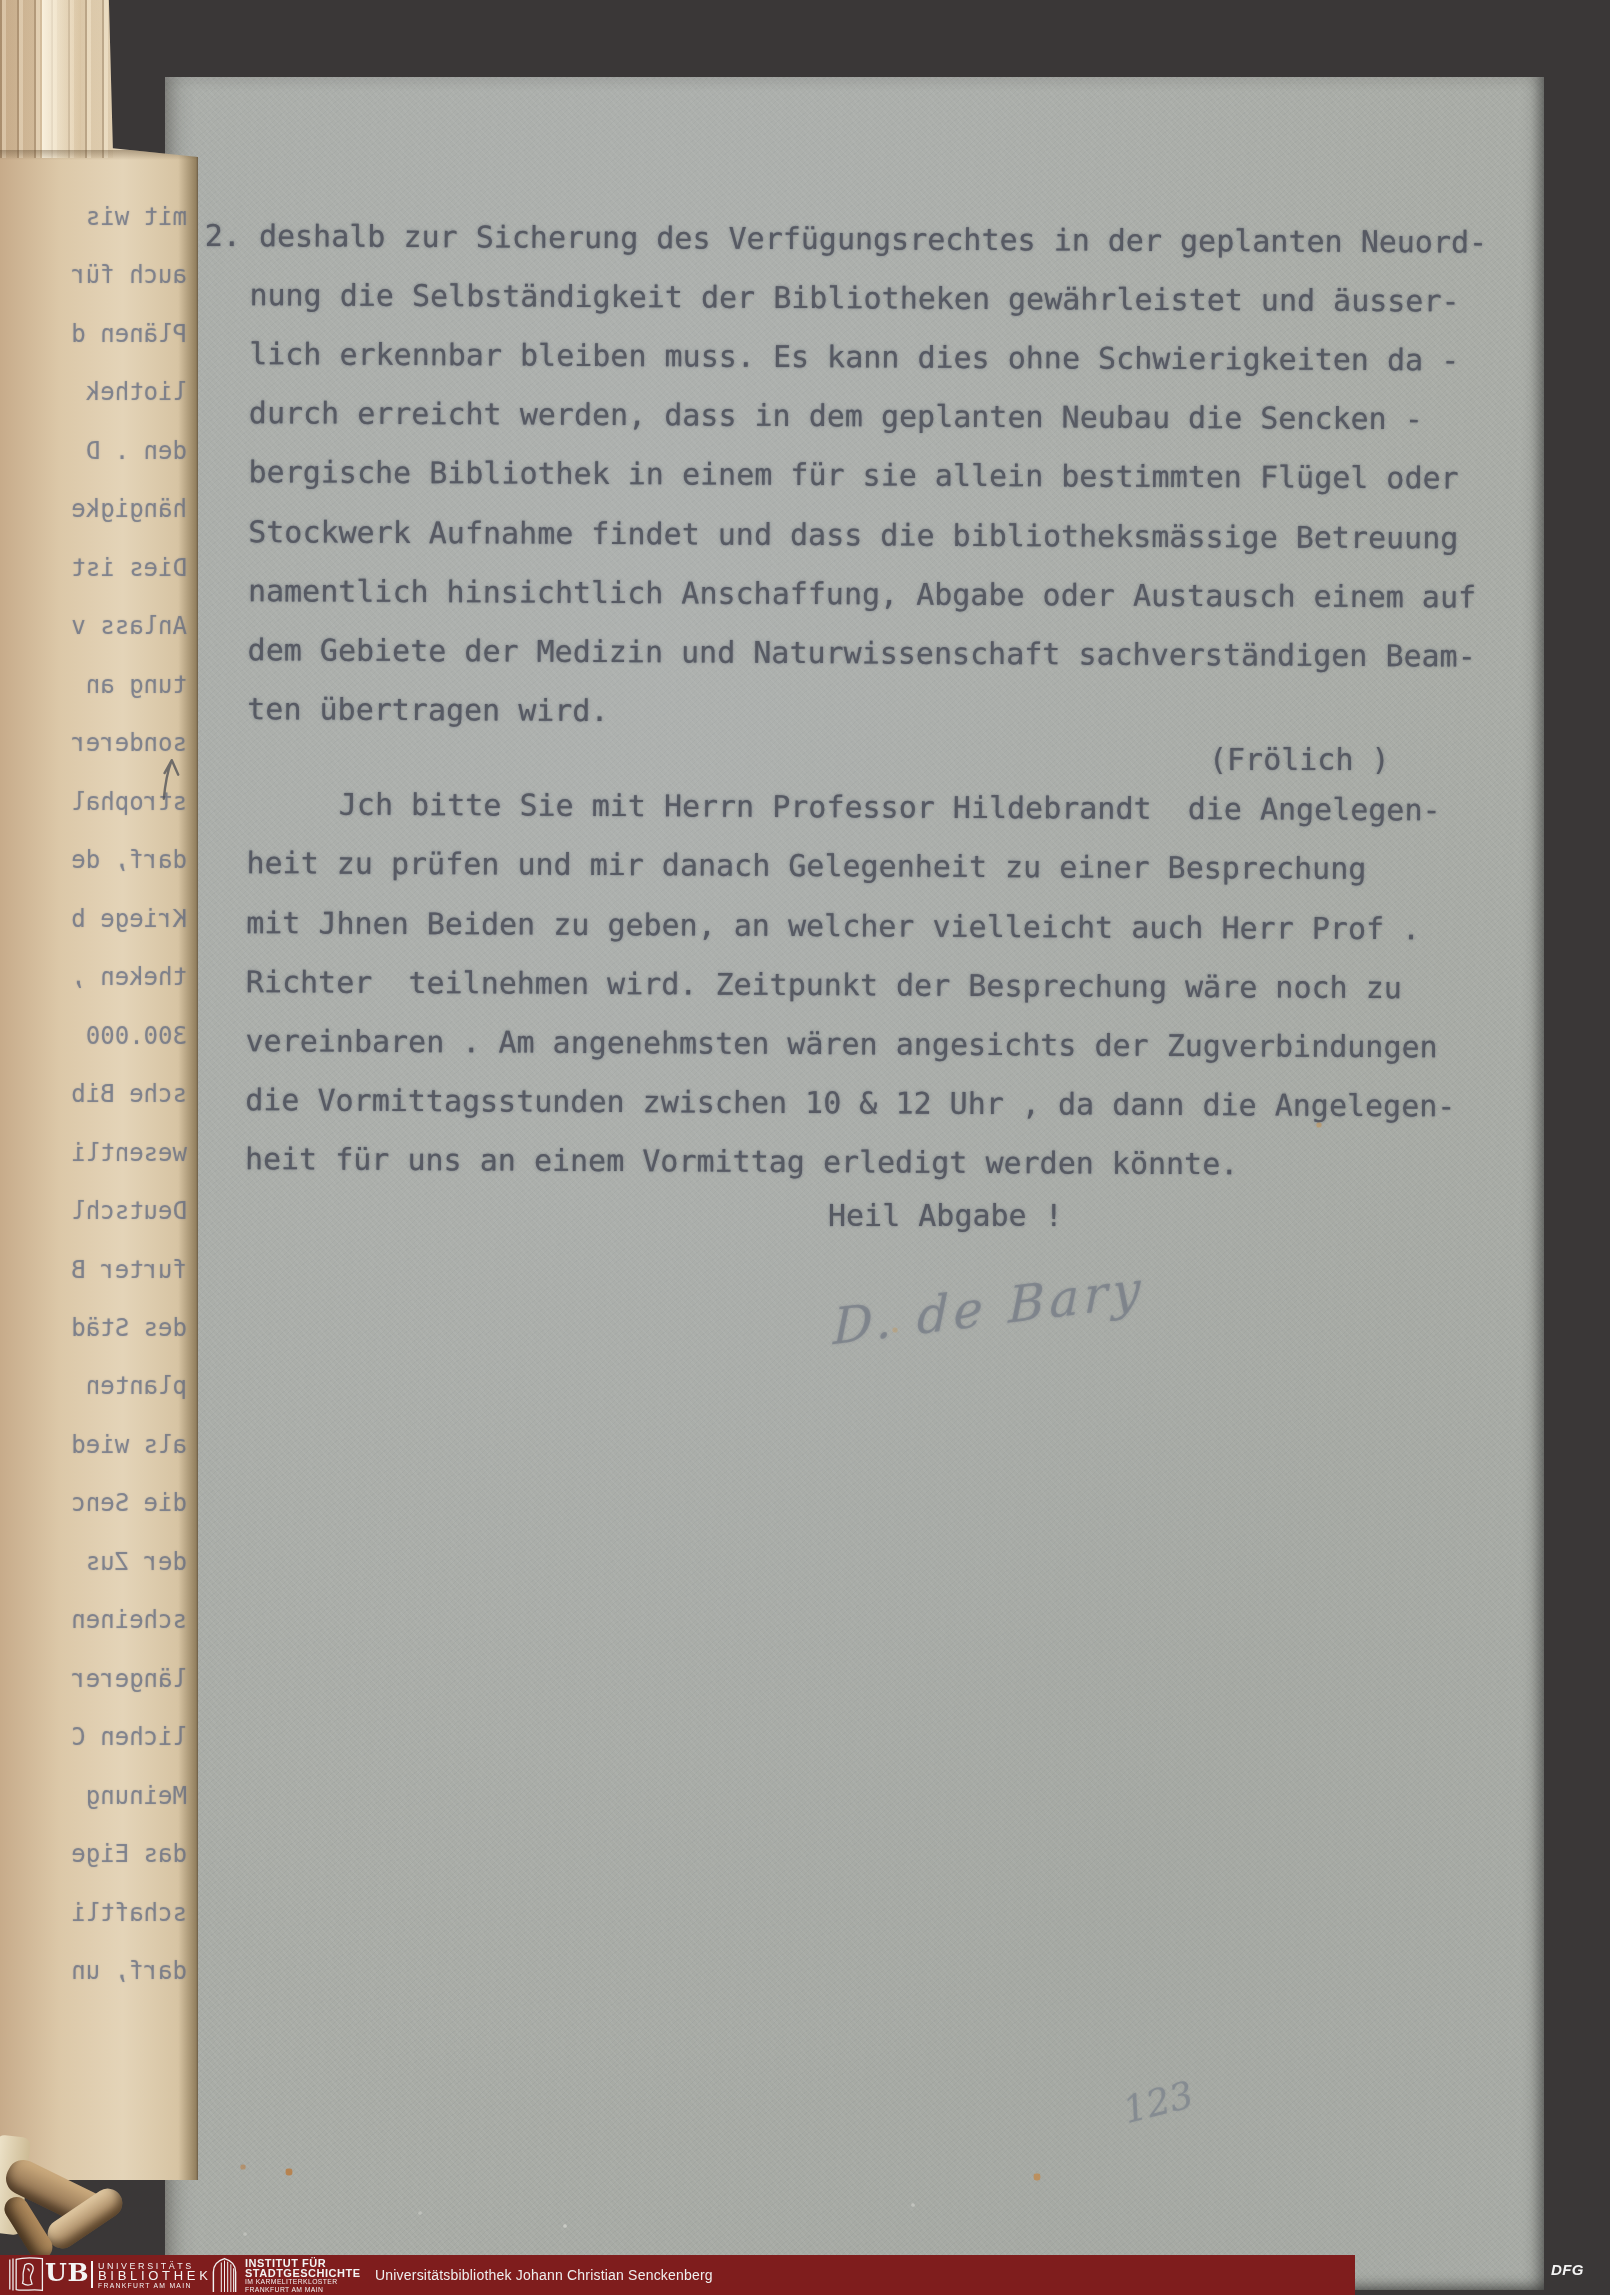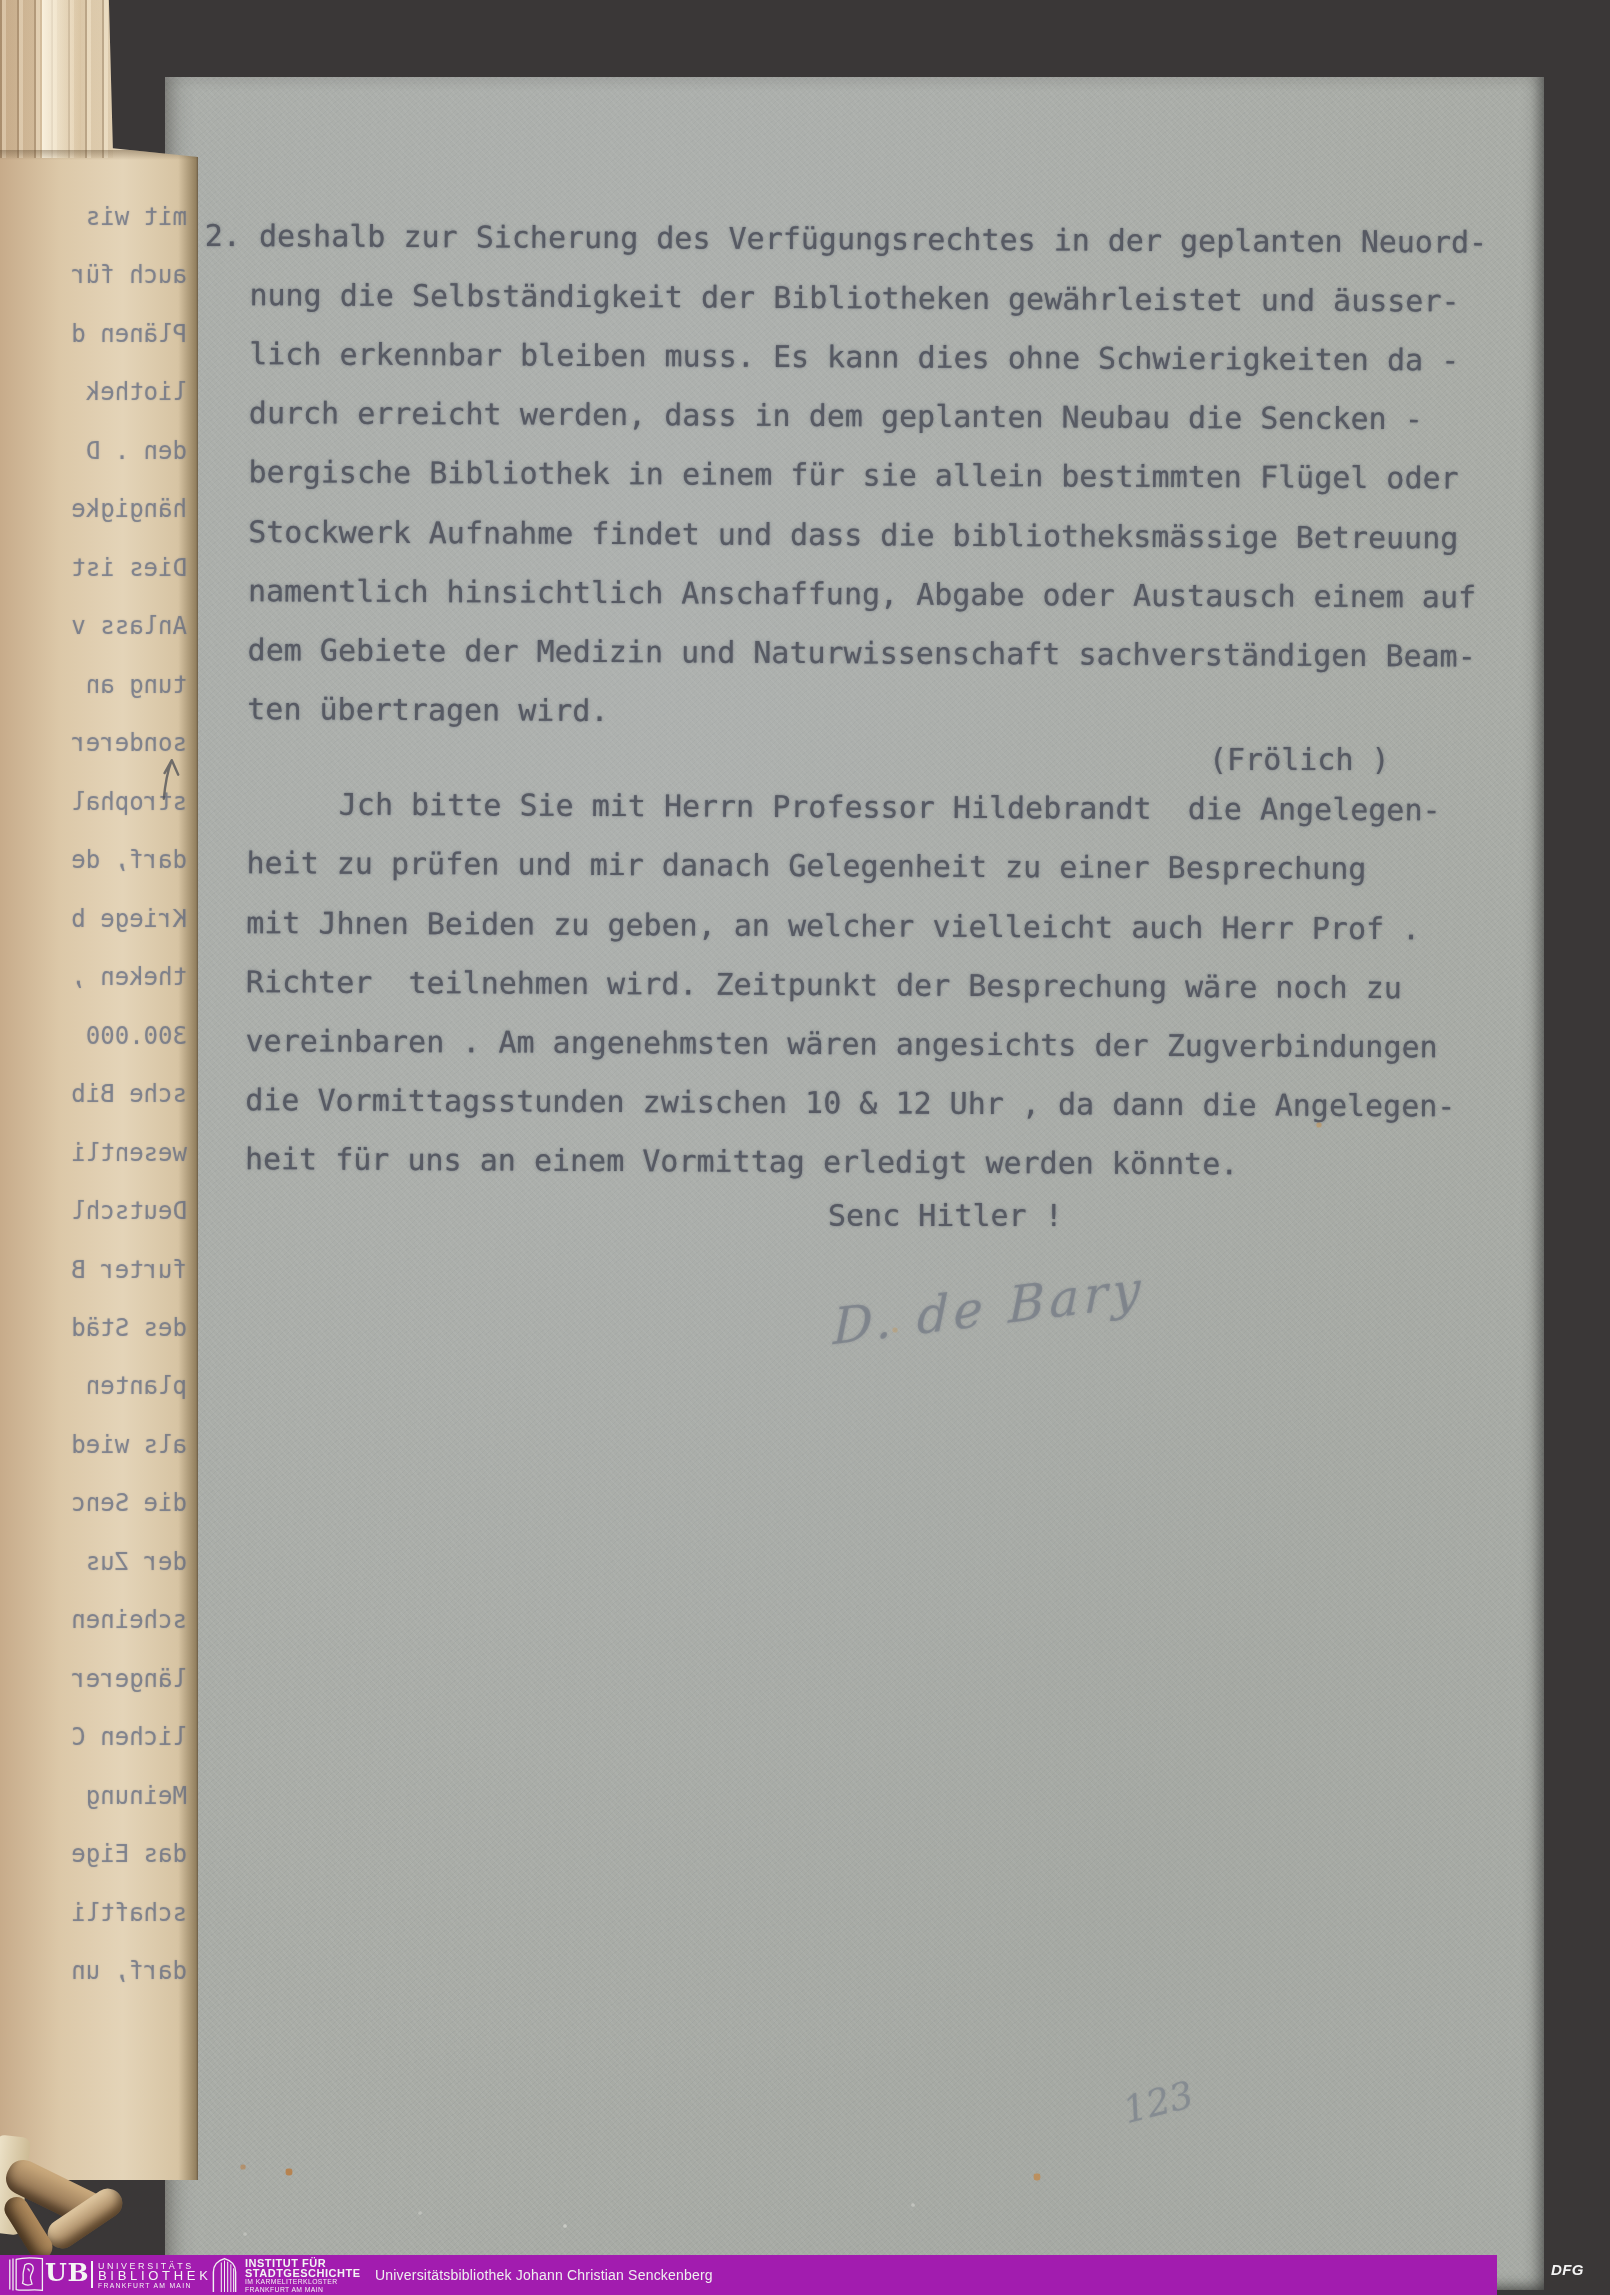--- a/index.html
+++ b/index.html
@@ -64,21 +64,21 @@
   .s2{left:43px;top:31px;width:84px;height:29px;transform:rotate(-34deg);
       background:linear-gradient(180deg,#e3cba4,#93714b);}
   .s3{left:-6.4px;top:43px;width:69px;height:24px;transform:rotate(58deg);
       background:linear-gradient(180deg,#b58f60,#6e5335);}
   .dust{position:absolute;left:0;top:0;width:1.6px;height:1.6px;border-radius:50%;z-index:2;
         box-shadow:564px 2225px 0 0.8px rgba(225,225,220,.55),
                    419px 2212px 0 0.8px rgba(225,225,220,.4),
                    912px 2204px 0 0.8px rgba(225,225,220,.45),
                    244px 2233px 0 0.8px rgba(225,225,220,.35);}
   
-  .footer{position:absolute;left:0;top:2255px;width:1497px;height:40px;background:#a21caf;
+  .footer{position:absolute;left:0;top:2255px;width:1355px;height:40px;background:#7f1d1d;
           color:#f4f4f4;font-family:"Liberation Sans",sans-serif;z-index:5;}
   .ub-icon{position:absolute;left:8px;top:2.4px;}
   .ub-abbrev{position:absolute;left:45px;top:3.2px;font-family:"DejaVu Serif",serif;
              font-weight:bold;font-size:25px;letter-spacing:0.8px;}
   .ub-sep{position:absolute;left:91px;top:6.4px;width:1.6px;height:27px;background:#f4f4f4;}
   .ub-text{position:absolute;left:98px;top:5.6px;line-height:10px;white-space:nowrap;}
   .ub-text .l1{font-size:8.9px;letter-spacing:2.6px;}
   .ub-text .l2{font-size:13px;letter-spacing:3.7px;}
   .ub-text .l3{font-size:6.8px;letter-spacing:1.3px;}
   .inst-icon{position:absolute;left:211px;top:2.4px;}
@@ -108,21 +108,21 @@
         <div class="tline" style="left: 85px; top: 614px;">ten übertragen wird.</div>
         <div class="tline" style="left: 177px; top: 709px;">Jch bitte Sie mit Herrn Professor Hildebrandt  die Angelegen-</div>
         <div class="tline" style="left: 85px; top: 768px;">heit zu prüfen und mir danach Gelegenheit zu einer Besprechung</div>
         <div class="tline" style="left: 85px; top: 828px;">mit Jhnen Beiden zu geben, an welcher vielleicht auch Herr Prof .</div>
         <div class="tline" style="left: 85px; top: 887px;">Richter  teilnehmen wird. Zeitpunkt der Besprechung wäre noch zu</div>
         <div class="tline" style="left: 85px; top: 946px;">vereinbaren . Am angenehmsten wären angesichts der Zugverbindungen</div>
         <div class="tline" style="left: 85px; top: 1005px;">die Vormittagsstunden zwischen 10 &amp; 12 Uhr , da dann die Angelegen-</div>
         <div class="tline" style="left: 85px; top: 1064px;">heit für uns an einem Vormittag erledigt werden könnte.</div>
       </div>
     <div class="tline note">(Frölich )</div>
-    <div class="tline closing">Senc Hitler !</div>
+    <div class="tline closing">Heil Abgabe !</div>
     <div class="signature">D. de Bary</div>
     <div class="pagenum">123</div>
     <div class="specks"></div>
   </div>
 
   <div class="verso">
     <div class="verso-top"></div>
     <div class="edge-hi"></div>
     <div class="verso-fold"></div>
     <div>

